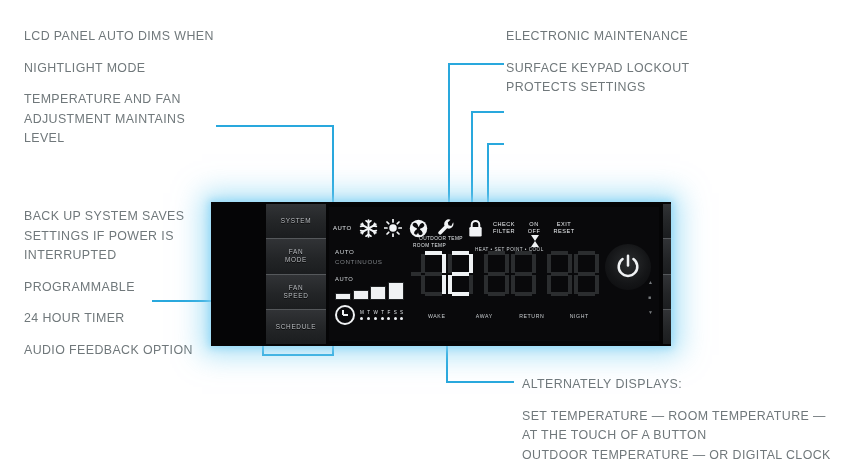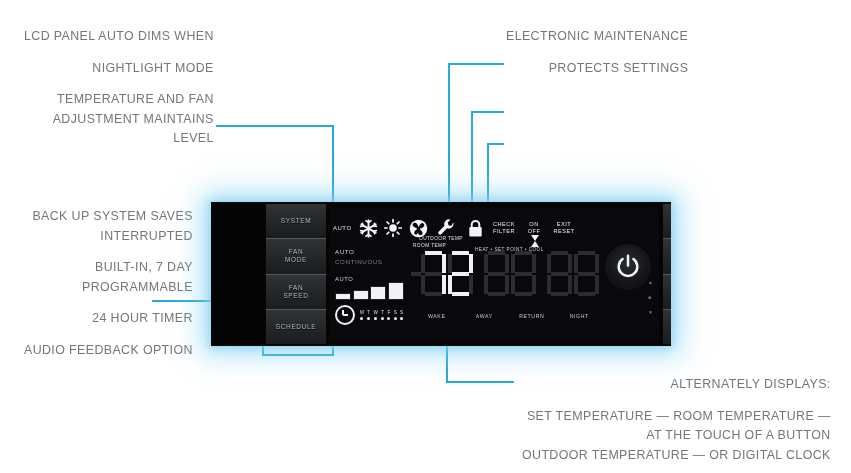--- a/index.html
+++ b/index.html
@@ -15,21 +15,20 @@
 
   
   .calloutblock{position:absolute;}
   .cline{
     font-size:12.4px;
     letter-spacing:.4px;
     line-height:19.5px;
     color:#70787b;
     white-space:nowrap;
     text-transform:uppercase;
-    text-align:right;
   }
   .para{margin-bottom:12px;}
   .para:last-child{margin-bottom:0;}
 
   
   .conn{position:absolute;background:#29a8dd;}
   .conn.h{height:2px;}
   .conn.v{width:2px;}
   .dot{position:absolute;width:9px;height:9px;border-radius:50%;background:#29a8dd;}
 
@@ -160,39 +159,40 @@
     <div class="para">
       <div class="cline">TEMPERATURE AND FAN</div>
       <div class="cline">ADJUSTMENT MAINTAINS</div>
       <div class="cline">LEVEL</div>
     </div>
   </div>
 
   <div class="calloutblock" style="left:24px;top:207px;">
     <div class="para">
       <div class="cline">BACK UP SYSTEM SAVES</div>
+      <div class="cline">SETTINGS IF POWER IS</div>
       <div class="cline">INTERRUPTED</div>
     </div>
     <div class="para">
-      <div class="cline">BUILT-IN, 7 DAY</div>
       <div class="cline">PROGRAMMABLE</div>
     </div>
     <div class="para">
       <div class="cline">24 HOUR TIMER</div>
     </div>
     <div class="para">
       <div class="cline">AUDIO FEEDBACK OPTION</div>
     </div>
   </div>
 
   <div class="calloutblock" style="left:506px;top:27px;">
     <div class="para">
       <div class="cline">ELECTRONIC MAINTENANCE</div>
     </div>
     <div class="para">
+      <div class="cline">SURFACE KEYPAD LOCKOUT</div>
       <div class="cline">PROTECTS SETTINGS</div>
     </div>
   </div>
 
   <div class="calloutblock" style="left:522px;top:375px;">
     <div class="para">
       <div class="cline">ALTERNATELY DISPLAYS:</div>
     </div>
     <div class="para">
       <div class="cline">SET TEMPERATURE — ROOM TEMPERATURE —</div>

